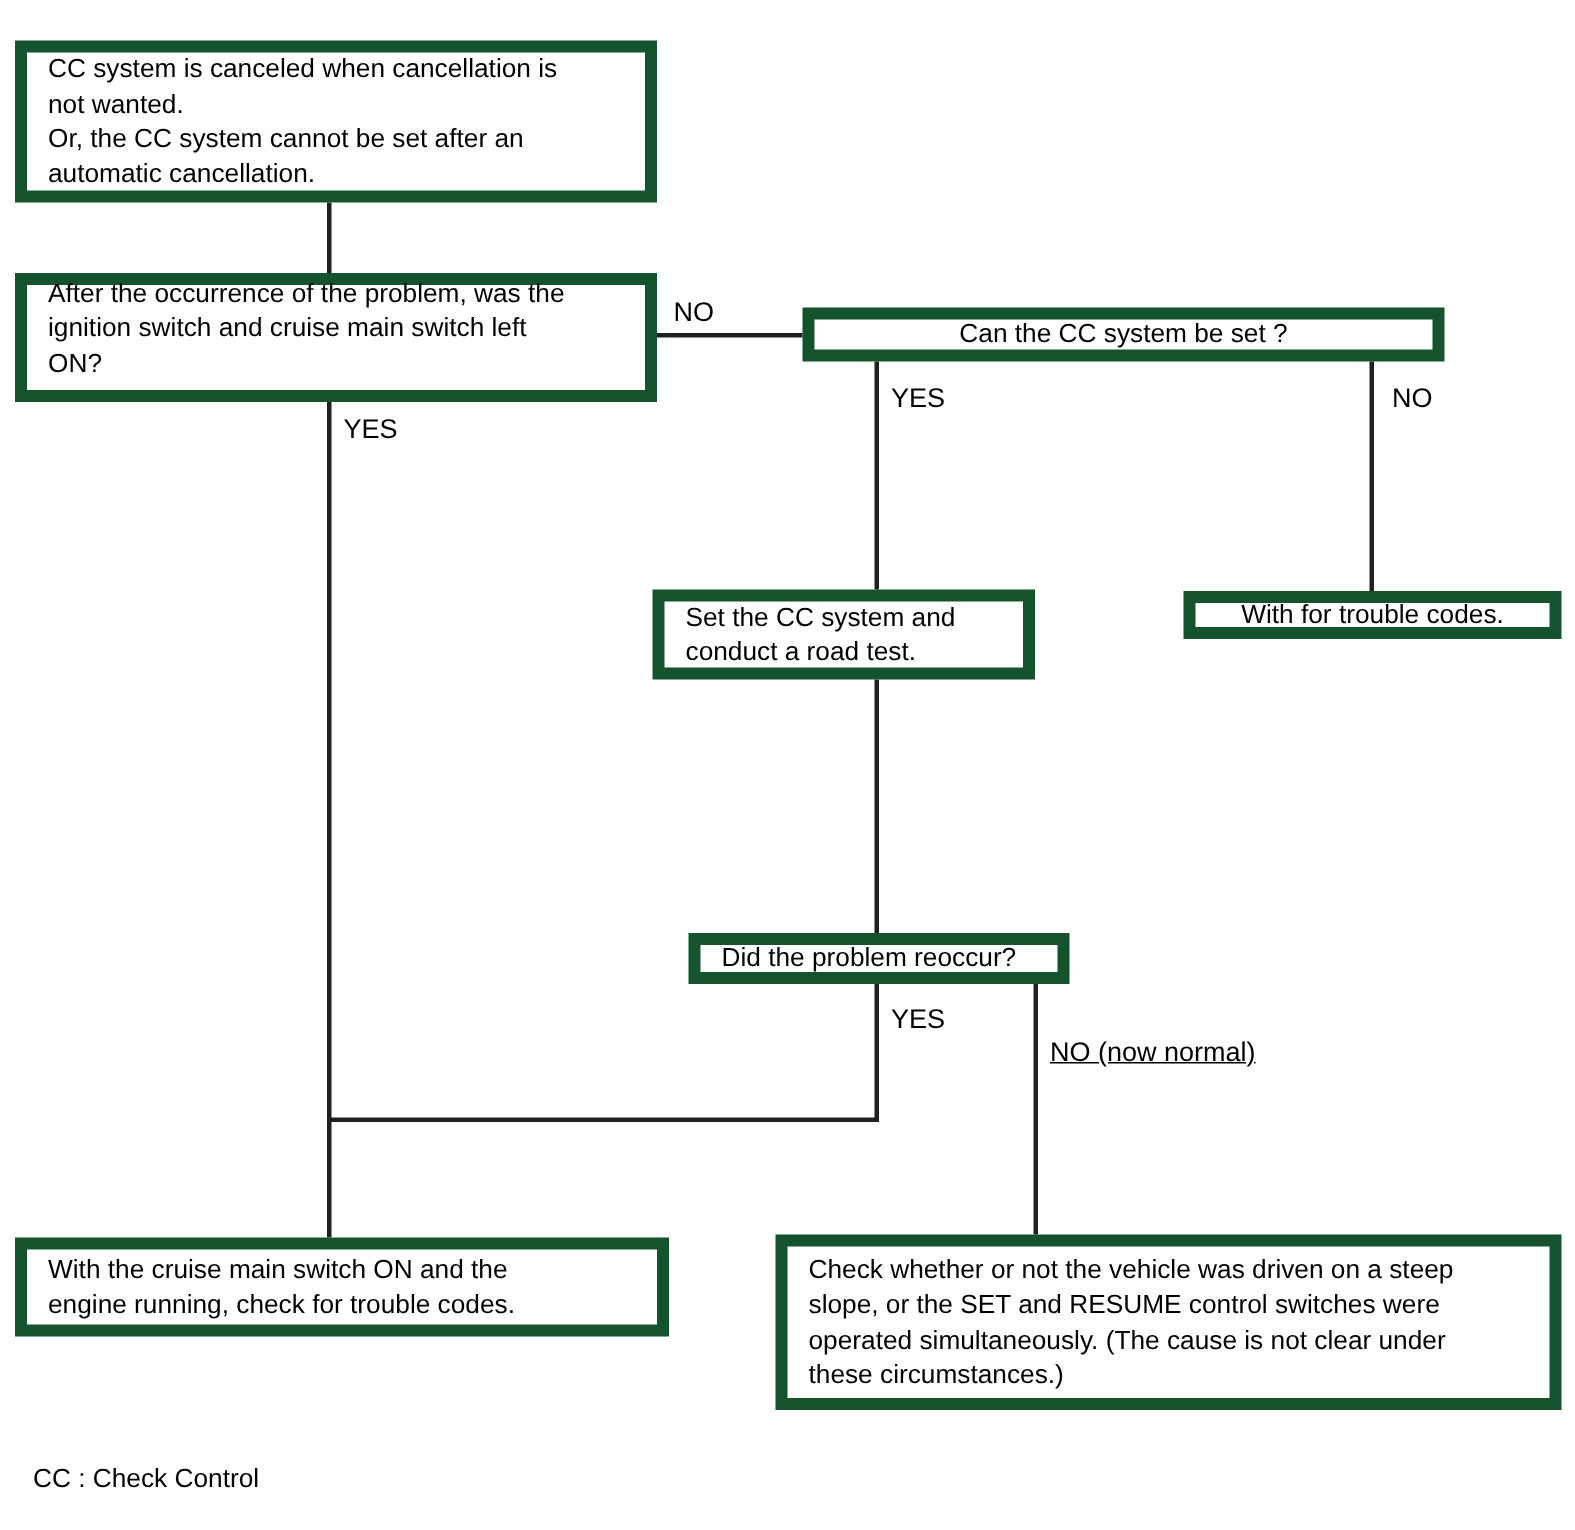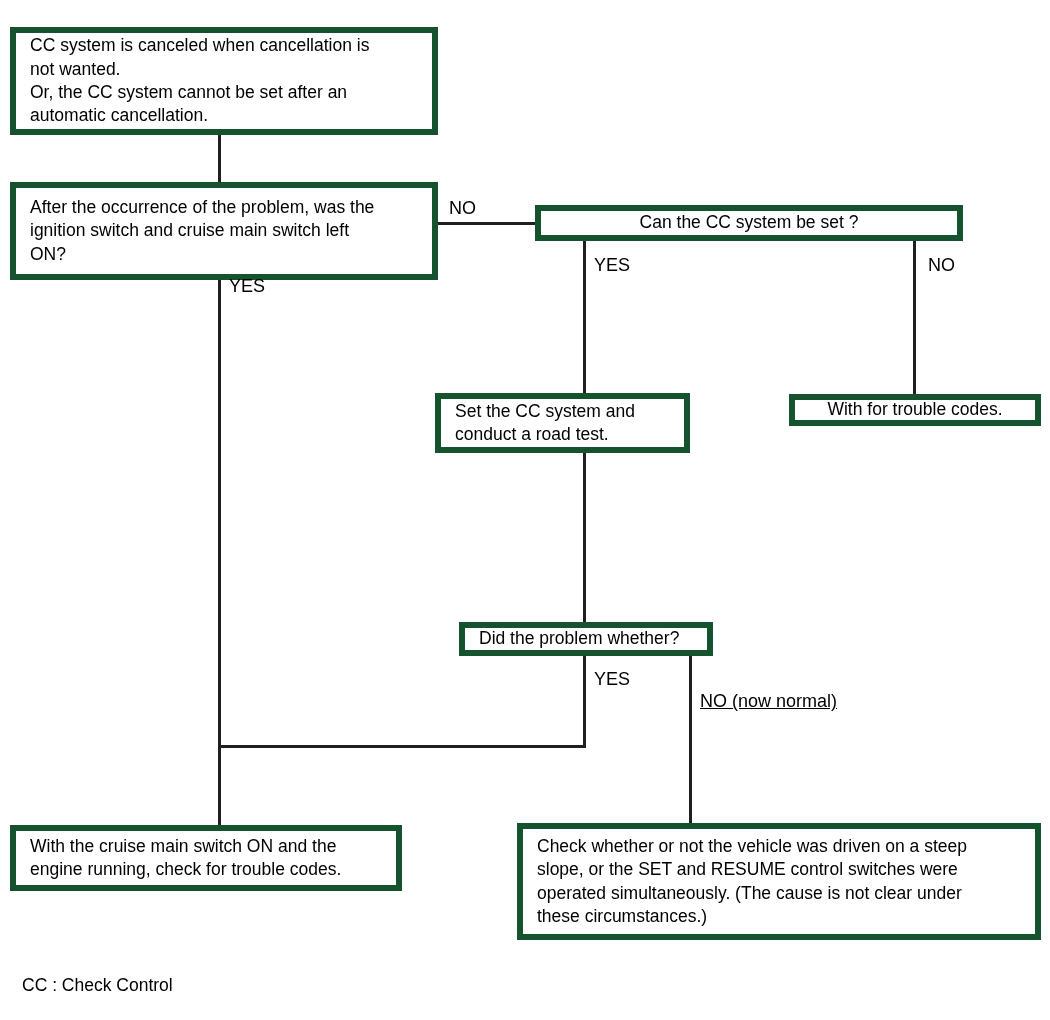--- a/index.html
+++ b/index.html
@@ -14,21 +14,21 @@
   #canvas {
     position: relative;
     width: 1050px;
     height: 1020px;
     background: #ffffff;
     overflow: hidden;
   }
   .node {
     position: absolute;
     box-sizing: border-box;
-    border: 6px solid #14532d;
+    border: 8px solid #14532d;
     background: #ffffff;
     display: flex;
     align-items: center;
     font-size: 17.5px;
     line-height: 1.33;
     color: #000000;
     padding: 6px 14px;
     z-index: 3;
   }
   .node.center {
@@ -74,21 +74,21 @@
 
   <div class="node" style="left:10px; top:27px; width:428px; height:108px;">
     <span class="txt">CC system is canceled when cancellation is
 not wanted.
 Or, the CC system cannot be set after an
 automatic cancellation.</span>
   </div>
 
   <div class="edge-v" style="left:218px; top:133px; height:51px;"></div>
 
-  <div class="node" style="left:10px; top:182px; width:428px; height:98px;">
+  <div class="node" style="left:10px; top:182px; width:428px; height:86px;align-items:flex-end;">
     <span class="txt">After the occurrence of the problem, was the
 ignition switch and cruise main switch left
 ON?</span>
   </div>
 
   <div class="edge-h" style="left:436px; top:222px; width:101px;"></div>
   <div class="edge-label" style="left:449px; top:199px;">NO</div>
 
   <div class="edge-v" style="left:218px; top:266px; height:561px;"></div>
   <div class="edge-label" style="left:229px; top:277px;">YES</div>
@@ -108,31 +108,31 @@
 conduct a road test.</span>
   </div>
 
   <div class="node center" style="left:789px; top:394px; width:252px; height:32px;">
     <span class="txt">With for trouble codes.</span>
   </div>
 
   <div class="edge-v" style="left:583px; top:451px; height:173px;"></div>
 
   <div class="node" style="left:459px; top:622px; width:254px; height:34px;">
-    <span class="txt">Did the problem whether?</span>
+    <span class="txt">Did the problem reoccur?</span>
   </div>
 
   <div class="edge-v" style="left:583px; top:654px; height:94px;"></div>
   <div class="edge-h" style="left:218px; top:745px; width:368px;"></div>
   <div class="edge-label" style="left:594px; top:670px;">YES</div>
 
   <div class="edge-v" style="left:689px; top:654px; height:171px;"></div>
   <div class="edge-label" style="left:700px; top:692px;text-decoration:underline;">NO (now normal)</div>
 
-  <div class="node" style="left:10px; top:825px; width:392px; height:66px;">
+  <div class="node" style="left:10px; top:825px; width:436px; height:66px;">
     <span class="txt">With the cruise main switch ON and the
 engine running, check for trouble codes.</span>
   </div>
 
   <div class="node" style="left:517px; top:823px; width:524px; height:117px;">
     <span class="txt">Check whether or not the vehicle was driven on a steep
 slope, or the SET and RESUME control switches were
 operated simultaneously. (The cause is not clear under
 these circumstances.)</span>
   </div>

